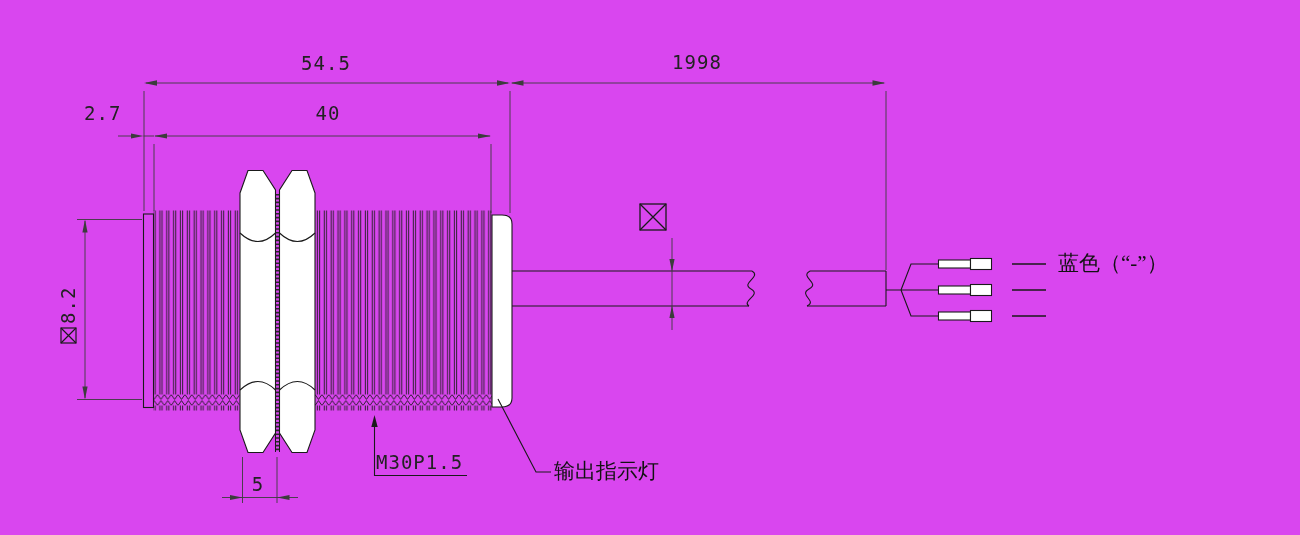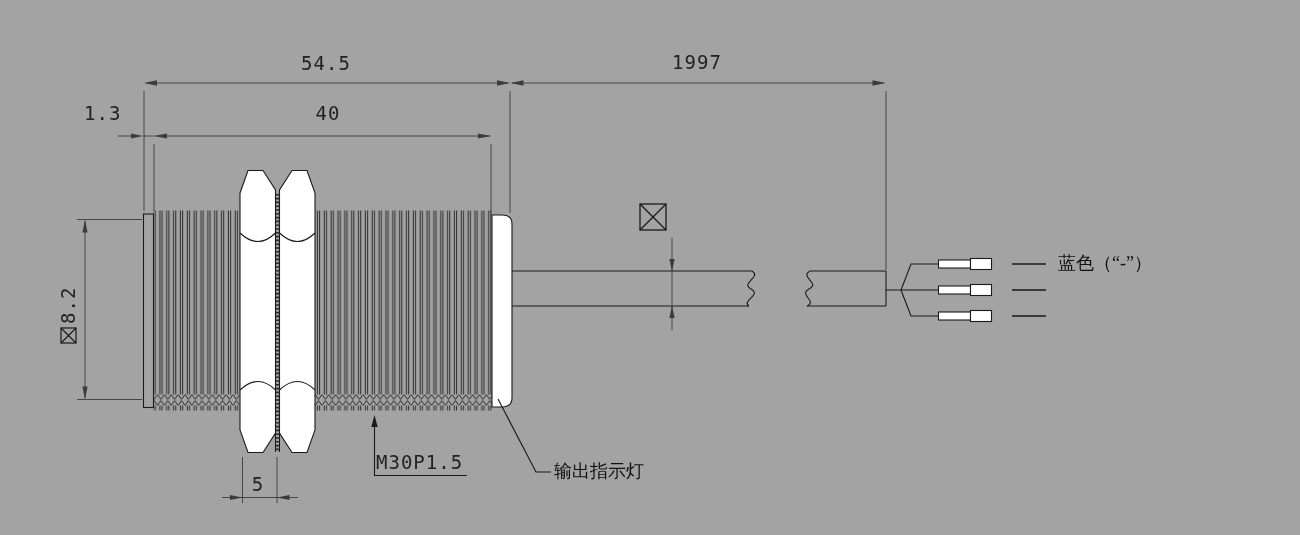--- a/index.html
+++ b/index.html
@@ -1,37 +1,37 @@
 <!DOCTYPE html>
 <html><head>
 <meta charset="utf-8">
 <style>
   html,body{margin:0;padding:0;background:#fff;}
   .canvas{
     position:relative;
     width:1300px;height:535px;
-    background:#a3a3a3;
+    background:#d946ef;
     overflow:hidden;
     font-family:"Liberation Sans",sans-serif;
   }
   .canvas svg.linework{position:absolute;left:0;top:0;}
   .dim{
     position:absolute;
     font-family:"DejaVu Sans Mono",monospace;
     font-size:19px;
     color:#222;
     letter-spacing:1px;
     white-space:nowrap;
     line-height:20px;
   }
   .dim.centered{transform:translateX(-50%);}
   .cjk{
     position:absolute;
     font-family:"Liberation Serif",serif;
-    font-size:18px;
+    font-size:21px;
     color:#111;
     white-space:nowrap;
     line-height:26px;
   }
   .thread-spec{
     border-bottom:1.3px solid #1a1a1a;
     padding:0 4px 2px 2px;
   }
   .dia-label{
     position:absolute;
@@ -158,22 +158,22 @@
       </g>
     </g>
 
     <g stroke="#1a1a1a" fill="none" stroke-width="1.3">
       <rect x="640" y="204" width="26" height="26"></rect>
       <path d="M640,204 L666,230 M666,204 L640,230"></path>
     </g>
   </svg>
 
   <div class="dim centered" style="left:326px;top:53px">54.5</div>
-  <div class="dim centered" style="left:697px;top:52px">1997</div>
-  <div class="dim" style="left:84px;top:103px">1.3</div>
+  <div class="dim centered" style="left:697px;top:52px">1998</div>
+  <div class="dim" style="left:84px;top:103px">2.7</div>
   <div class="dim centered" style="left:328px;top:103px">40</div>
   <div class="dim centered" style="left:258px;top:474px">5</div>
 
   <div class="dia-label">
     <svg width="17" height="17" viewBox="0 0 17 17">
       <rect x="1" y="1" width="15" height="15" fill="none" stroke="#1a1a1a" stroke-width="1.2"></rect>
       <path d="M1,1 L16,16 M16,1 L1,16" stroke="#1a1a1a" stroke-width="1.2"></path>
     </svg>
     <span class="dim-inline">8.2</span>
   </div>

